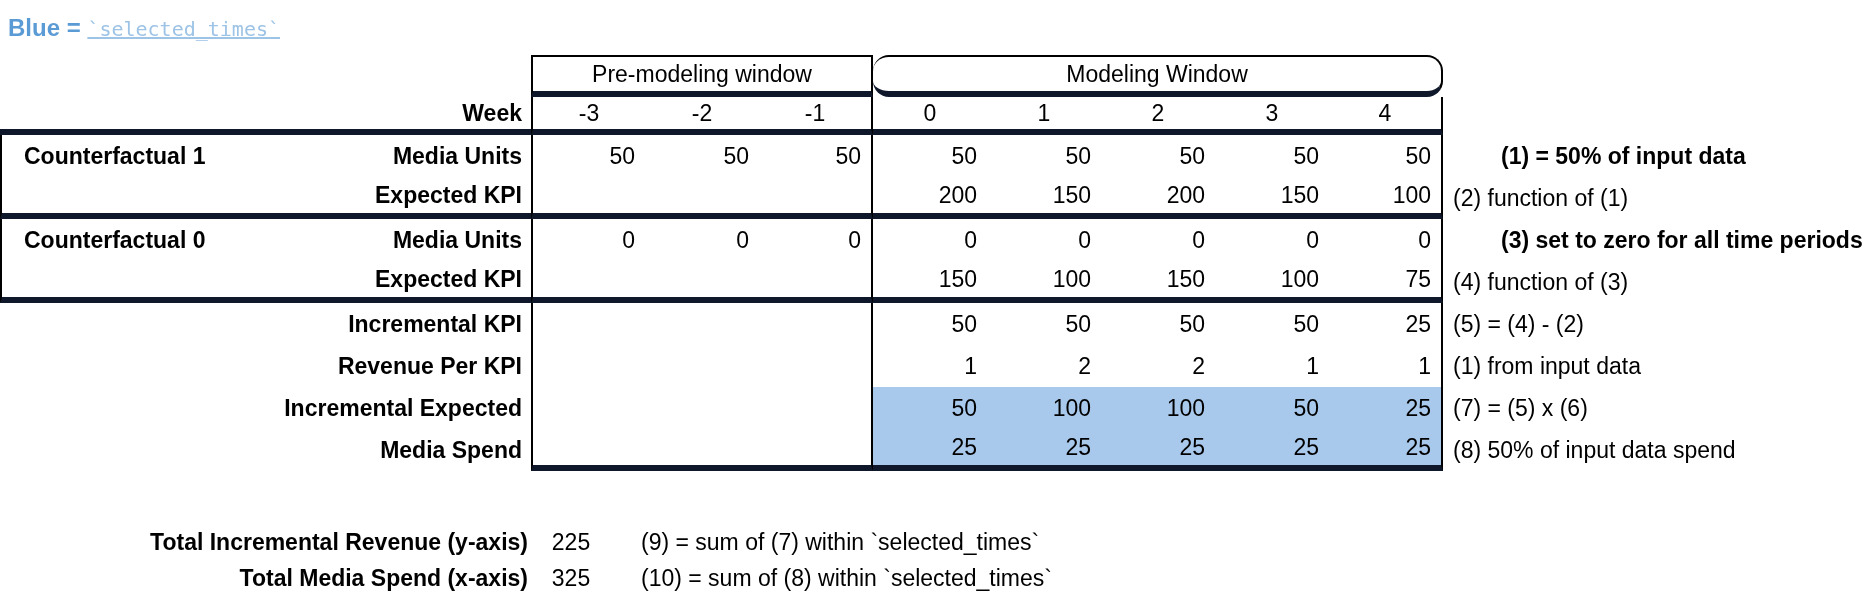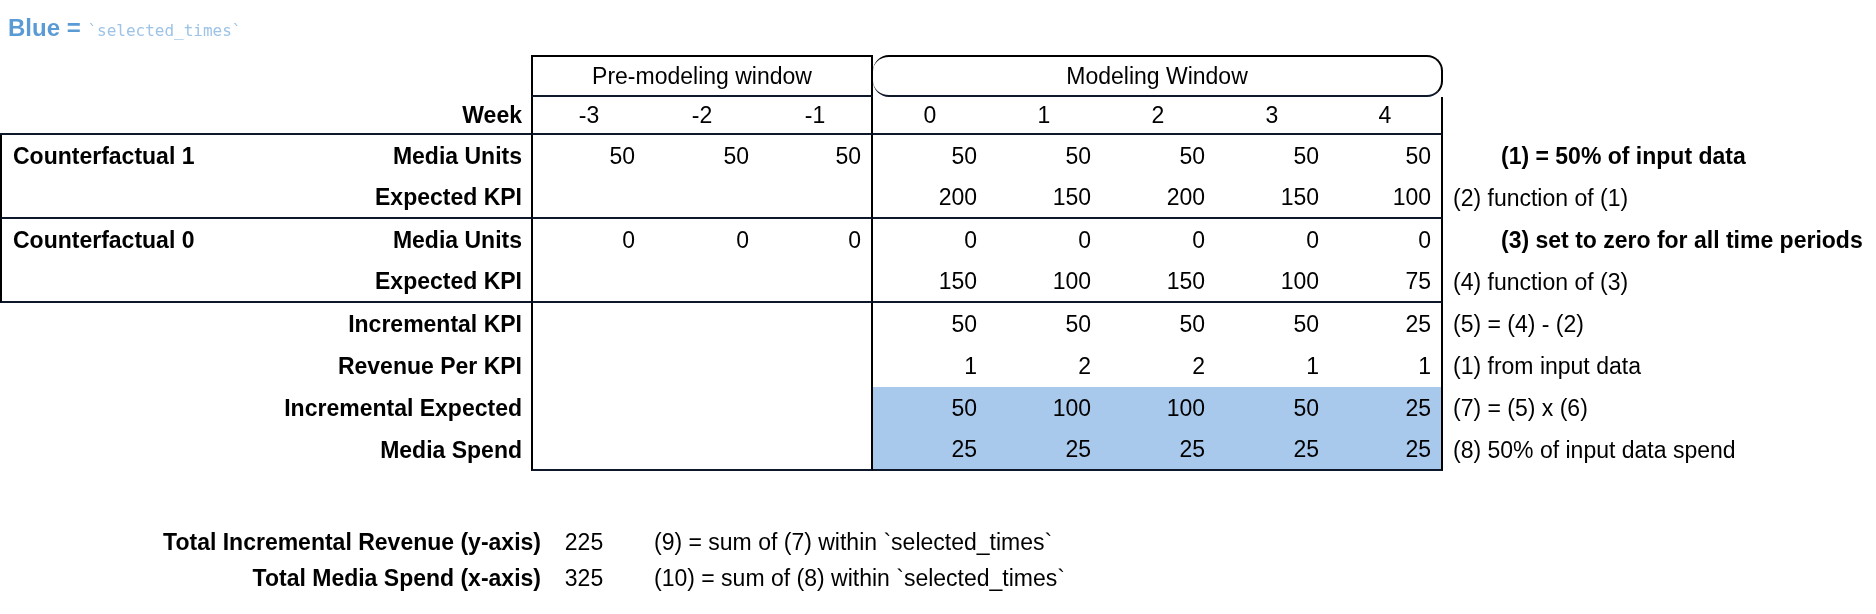--- a/index.html
+++ b/index.html
@@ -3,47 +3,47 @@
 <meta charset="utf-8">
 <style>
   html,body{margin:0;padding:0;}
   body{
     width:1876px;height:614px;background:#ffffff;position:relative;
     font-family:"Liberation Sans", sans-serif;color:#000;overflow:hidden;
   }
   
   .legend{position:absolute;left:8px;top:14px;font-size:24px;white-space:nowrap;}
   .legend .lg-label{color:var(--legend-blue,#5B9BD5);font-weight:bold;}
-  .legend .lg-code{color:var(--legend-code,#9DC3E6);font-family:"DejaVu Sans Mono",monospace;font-size:16px;}
+  .legend .lg-code{color:var(--legend-code,#9DC3E6);font-family:"DejaVu Sans Mono",monospace;font-size:20px;text-decoration:underline;}
   
   .tbl{
     position:absolute;left:0;top:55px;
     display:grid;
     grid-template-columns:531px repeat(8,114px) 433px;
     grid-template-rows:42px 38px repeat(8,42px);
     font-size:23px;
   }
   .c{display:flex;align-items:center;box-sizing:border-box;}
   .ctr{justify-content:center;}
   .num{justify-content:flex-end;padding-right:10px;}
   .lblr{justify-content:flex-end;padding-right:9px;font-weight:bold;}
-  .grp{justify-content:space-between;padding:0 9px 0 11px;font-weight:bold;}
+  .grp{justify-content:space-between;padding:0 9px 0 22px;font-weight:bold;}
   .ann{padding-left:10px;white-space:nowrap;}
   .b{font-weight:bold;margin-left:48px;}
   .bl{border-left:2px solid #000;}
   .br{border-right:2px solid #000;}
   .bt{border-top:2px solid #000;}
-  .bb{border-bottom:2px solid #0f172a;}
+  .bb{border-bottom:6px solid #0f172a;}
   .hl{background:var(--highlight,#A9C9EC);}
   .hdr-pre{grid-row:1;grid-column:2/5;}
   .hdr-mod{grid-row:1;grid-column:5/10;border-radius:16px;}
   .hdr-sp1{grid-row:1;grid-column:1;}
   .hdr-sp2{grid-row:1;grid-column:10;}
   
-  .totals{position:absolute;left:13px;top:524px;font-size:23px;}
+  .totals{position:absolute;left:0;top:524px;font-size:23px;}
   .trow{display:flex;align-items:center;height:36px;}
   .tlabel{width:531px;text-align:right;font-weight:bold;padding-right:3px;box-sizing:border-box;}
   .tval{width:80px;text-align:center;}
   .tnote{margin-left:30px;white-space:nowrap;}
 </style>
 </head>
 <body>
 
 <div class="legend">
   <span class="lg-label">Blue =</span>

